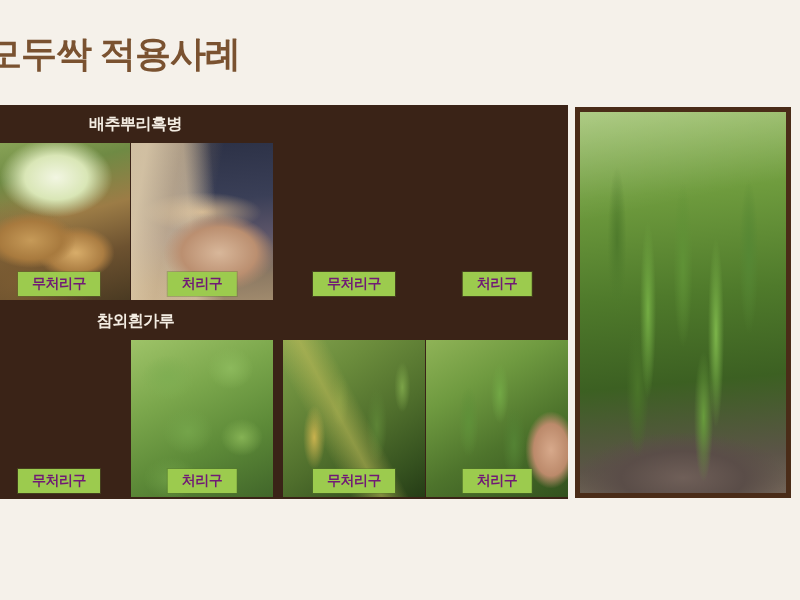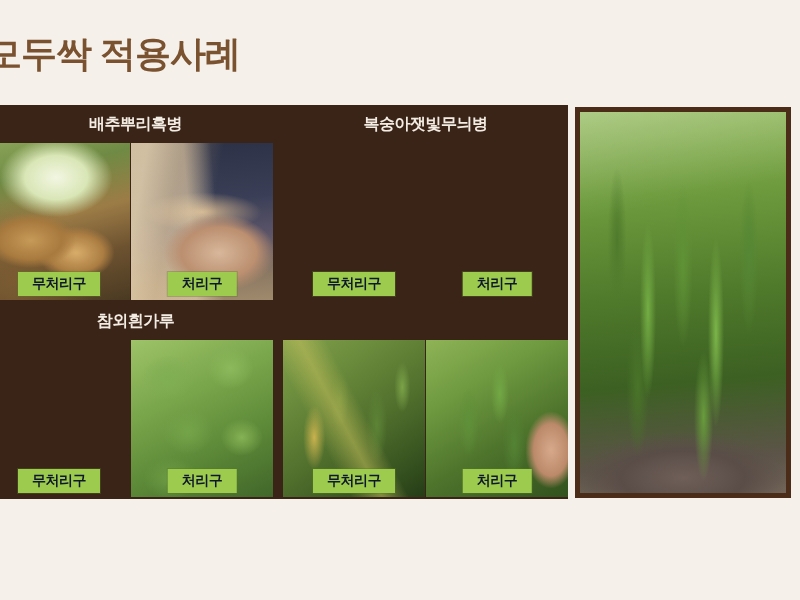--- a/index.html
+++ b/index.html
@@ -78,21 +78,21 @@
   }
   .photo + .photo { margin-left: 1px; }
 
   
   .badge {
     position: absolute;
     bottom: 4px;
     left: 50%;
     transform: translateX(-50%);
     background: #9ccb4e;
-    color: #0f172a;
+    color: #701a75;
     font-size: 14px;
     font-weight: bold;
     letter-spacing: -0.5px;
     padding: 4px 14px 5px;
     white-space: nowrap;
     box-shadow: 0 0 0 1px rgba(90,120,40,.35);
     line-height: 1.1;
   }
 
   
@@ -207,21 +207,20 @@
 </head>
 <body>
 
 <div class="slide-title">모두싹 적용사례</div>
 
 <div class="board">
 
   <div class="board-row">
     <div class="row-headers">
       <div class="quad-header left">배추뿌리혹병</div>
-      <div class="quad-header right">복숭아잿빛무늬병</div>
     </div>
     <div class="row-bodies">
 
       <div class="quad left">
         <div class="photo img-cabbage-untreated">
           <div class="badge">무처리구</div>
         </div>
         <div class="photo img-cabbage-treated">
           <div class="badge">처리구</div>
         </div>

